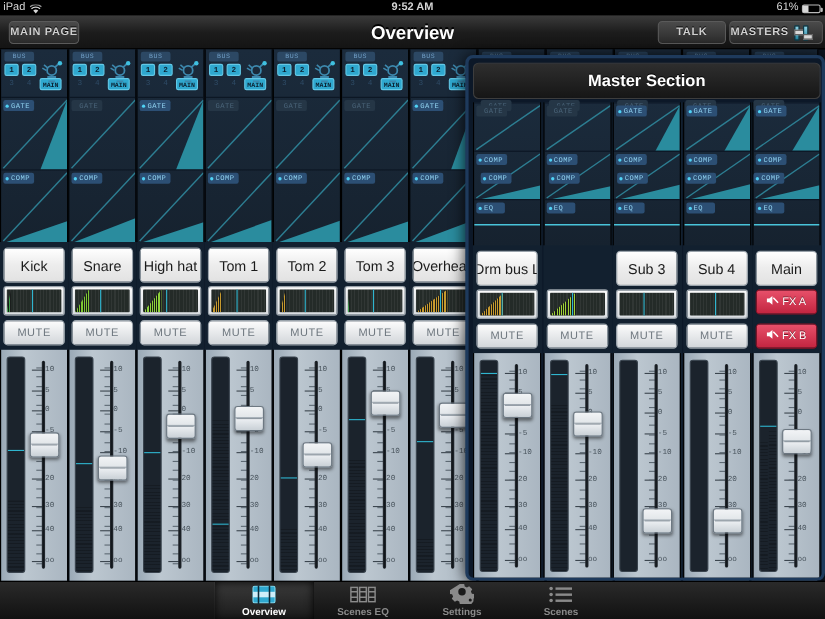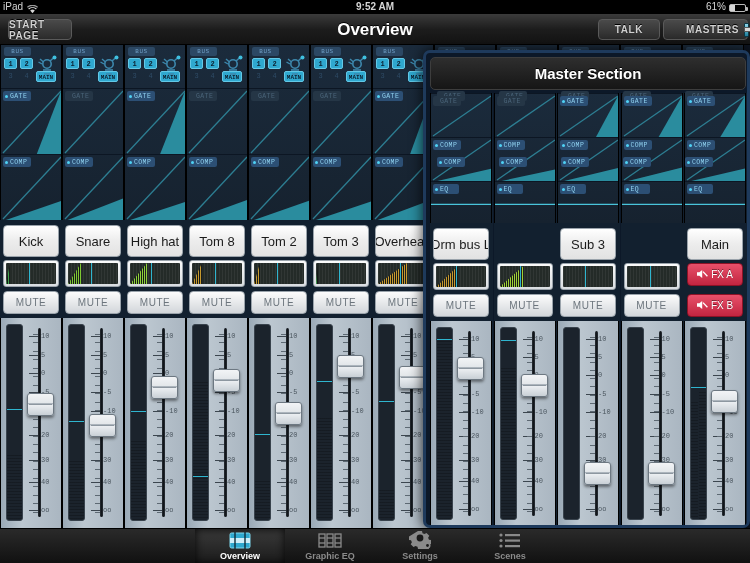--- a/index.html
+++ b/index.html
@@ -35,21 +35,21 @@
   .navbtn{
     position:absolute;top:5px;height:21px;
     background:linear-gradient(#4a4a4a,#2b2b2b);
     border:1px solid #5a5a5a;border-radius:4px;
     color:#cfcfcf;font-size:10px;font-weight:bold;letter-spacing:.6px;
     display:flex;align-items:center;justify-content:center;
     text-shadow:0 -1px 0 #000;
   }
   #btn-start{left:8px;width:64px;}
   #btn-talk{right:90px;width:62px;}
-  #btn-masters{right:2px;width:85px;justify-content:flex-start;padding-left:22px;gap:5px;}
+  #btn-masters{right:2px;width:85px;justify-content:flex-start;padding-left:0;gap:5px;}
   .fadericon{display:flex;gap:3px;align-items:flex-end;height:14px;}
   .fadericon span{width:5px;height:14px;background:linear-gradient(#8fd5e8,#1f7f9c);border:1px solid #0d3a48;border-radius:1px;position:relative;}
   .fadericon span:after{content:"";position:absolute;left:-1px;width:7px;height:3px;background:#d8d8d8;border:1px solid #555;}
   .fadericon span:nth-child(1):after{top:3px;}
   .fadericon span:nth-child(2):after{top:7px;}
 
   
   #board{
     position:absolute;left:0;top:45px;width:750px;height:483px;
     background:#0d1420;
@@ -236,21 +236,21 @@
   <div class="center">9:52 AM</div>
   <div class="right">
     <span>61%</span>
     <span class="batt">
         <i id="battfill" style="width: 32%;"></i>
       </span>
   </div>
 </div>
 
 <div id="navbar">
-  <div class="navbtn" id="btn-start">START PAGE</div>
+  <div class="navbtn" id="btn-start">MAIN PAGE</div>
   <div class="title">Overview</div>
   <div class="navbtn" id="btn-talk">TALK</div>
   <div class="navbtn" id="btn-masters">
     <span>MASTERS</span>
     <span class="fadericon">
         <span></span>
         <span></span>
       </span>
   </div>
 </div>
@@ -594,21 +594,21 @@
     </div>
     <div class="pblock" style="height:66px">
       <svg width="62" height="66">
     <path d="M2 66 L60 66 L60 44.946 Z" fill="#2a8c9e"></path>
     <line x1="2" y1="64" x2="60" y2="2" stroke="#2d7e92" stroke-width="1.3"></line>
           </svg>
       <div class="tag on"><span class="led"></span>COMP</div>
     </div>
 
   </div>
-      <div class="namebtn">Tom 8</div>
+      <div class="namebtn">Tom 1</div>
       <div class="meterbox">
       <div class="meterinner">
           <div class="meterfill" style="width:20%;background:linear-gradient(90deg, rgba(0,0,0,0) 0%, #c79a2e 100%);
       background-image:repeating-linear-gradient(to right, #c79a2e 0 1px, rgba(0,0,0,.45) 1px 2px);
       clip-path:polygon(0 100%, 100% 0, 100% 100%);"></div>
         <div class="metertick" style="left:46%"></div>
       </div>
       </div>
       <div class="mutebtn">MUTE</div>
   <div class="faderzone">
@@ -1722,20 +1722,21 @@
             </svg>
       <div class="tag on"><span class="led"></span>COMP</div>
     </div>
     <div class="pblock eqblock" style="height:43px">
       <svg width="62" height="43">
     <path d="M0 22.36 L62 22.36" stroke="#49c4da" stroke-width="1.4" fill="none"></path>
             </svg>
       <div class="tag on"><span class="led"></span>EQ</div>
     </div>
   </div>
+        <div class="namebtn">Sub 4</div>
         <div class="meterbox">
       <div class="meterinner">
         <div class="metertick" style="left:46%"></div>
       </div>
         </div>
         <div class="mutebtn">MUTE</div>
   <div class="faderzone">
     <div class="bigmeter ">
             <div class="seg" style="height:0px"></div>
           </div>
@@ -1902,21 +1903,21 @@
           <g stroke="#8a8a8a" stroke-width="1.3">
             <line x1="1" y1="6" x2="7" y2="6"></line>
             <line x1="1" y1="11" x2="7" y2="11"></line>
             <line x1="9" y1="6" x2="15" y2="6"></line>
             <line x1="9" y1="11" x2="15" y2="11"></line>
             <line x1="17" y1="6" x2="23" y2="6"></line>
             <line x1="17" y1="11" x2="23" y2="11"></line>
           </g>
         </svg>
       </span>
-               <span>Graphic EQ</span>
+               <span>Scenes EQ</span>
     </div>
     <div class="tab">
       <span class="tabicon">
         <svg width="22" height="18" viewBox="0 0 22 18">
           <g fill="#8a8a8a">
             <path d="M9 0h4l.5 2.2 2 .9 2-1.2 2.8 2.8-1.2 2 .9 2L22 9v4l-2.2.5-.9 2 1.2 2-2.8 2.8-2-1.2-2 .9L13 18H9l-.5-2.2-2-.9-2 1.2L1.7 13.3l1.2-2-.9-2L0 9V5.5"></path>
             <circle cx="11" cy="7" r="3.4" fill="#1a1a1a"></circle>
             <circle cx="18.5" cy="14.5" r="3"></circle>
             <circle cx="18.5" cy="14.5" r="1.4" fill="#1a1a1a"></circle>
           </g>

